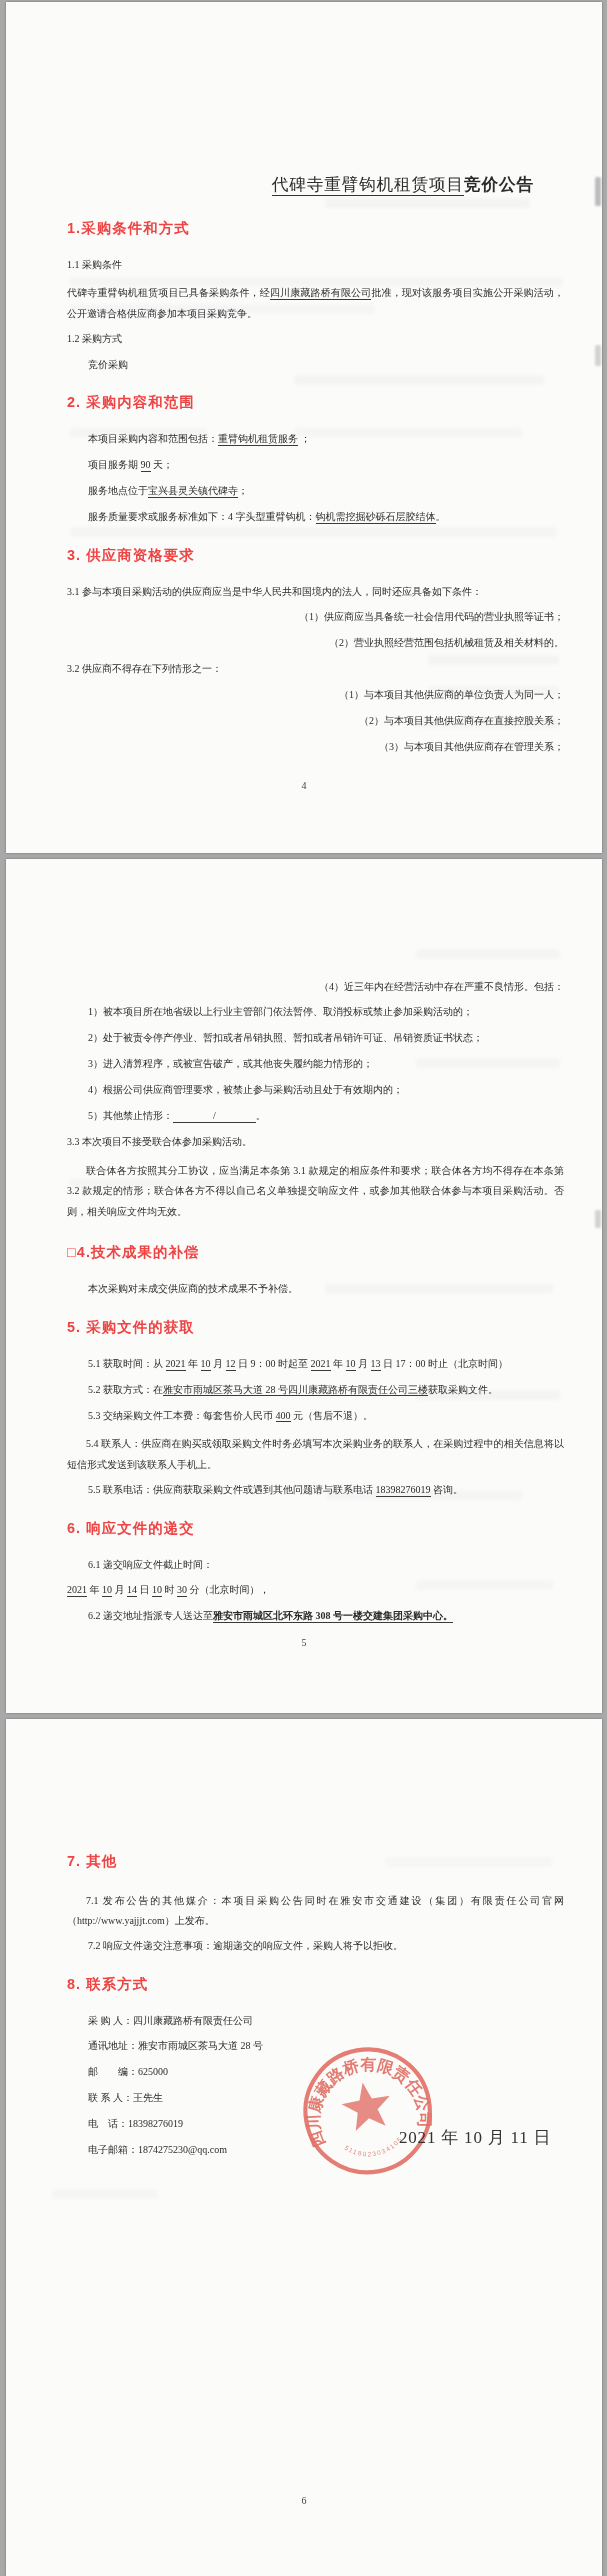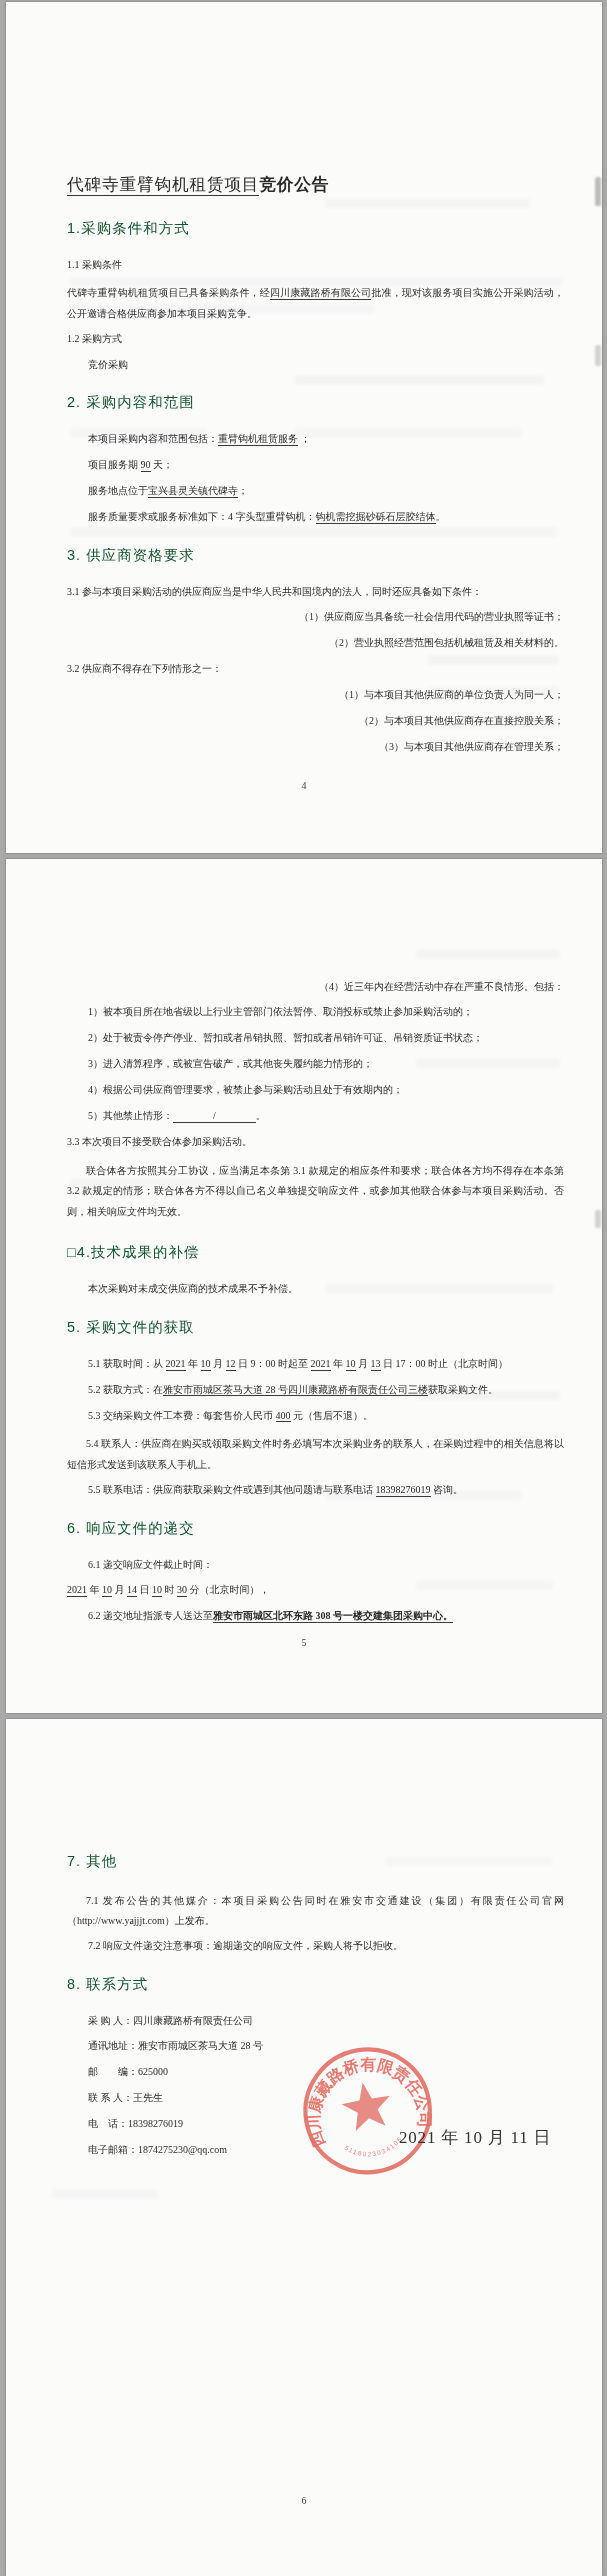--- a/index.html
+++ b/index.html
@@ -20,33 +20,33 @@
     box-sizing:border-box;
     padding:0 38px 0 61px;
     overflow:hidden;
   }
   .page-1{height:851px;padding-top:171px;margin-bottom:6px;}
   .page-2{height:854px;padding-top:121px;margin-bottom:6px;}
   .page-3{height:857px;padding-top:112px;}
   
   .blk{position:relative;z-index:2;}
   .blk-title{
-    text-align:left;
+    text-align:right;
     font-size:16.7px;
     margin:0 30px 23px 0;
     letter-spacing:0.8px;
     white-space:nowrap;
   }
   .blk-h{
     font-family:"Liberation Sans","DejaVu Sans",sans-serif;
-    font-weight:normal;
+    font-weight:bold;
     font-size:14.4px;
     letter-spacing:1.1px;
     margin:21px 0 20px 0;
-    color:#14532d;
+    color:#ef4444;
   }
   .blk-t{font-size:10px;line-height:1.45;margin:0 0 11.4px 0;}
   .blk-p{font-size:10px;line-height:2.05;margin:0 0 7.6px 0;text-align:justify;font-family:Liberation Serif, serif;}
   .ind1{padding-left:21px;}
   .inds{padding-left:9px;text-align:right;}
   .ti{text-indent:1.9em;}
   .u{border-bottom:0.8px solid #3a3a3a;padding-bottom:0.8px;}
   .b{font-weight:bold;}
   .title-u{border-bottom:1.1px solid #333;padding-bottom:1.5px;}
   .title-b{font-family:"Liberation Sans","DejaVu Sans",sans-serif;font-weight:bold;}

